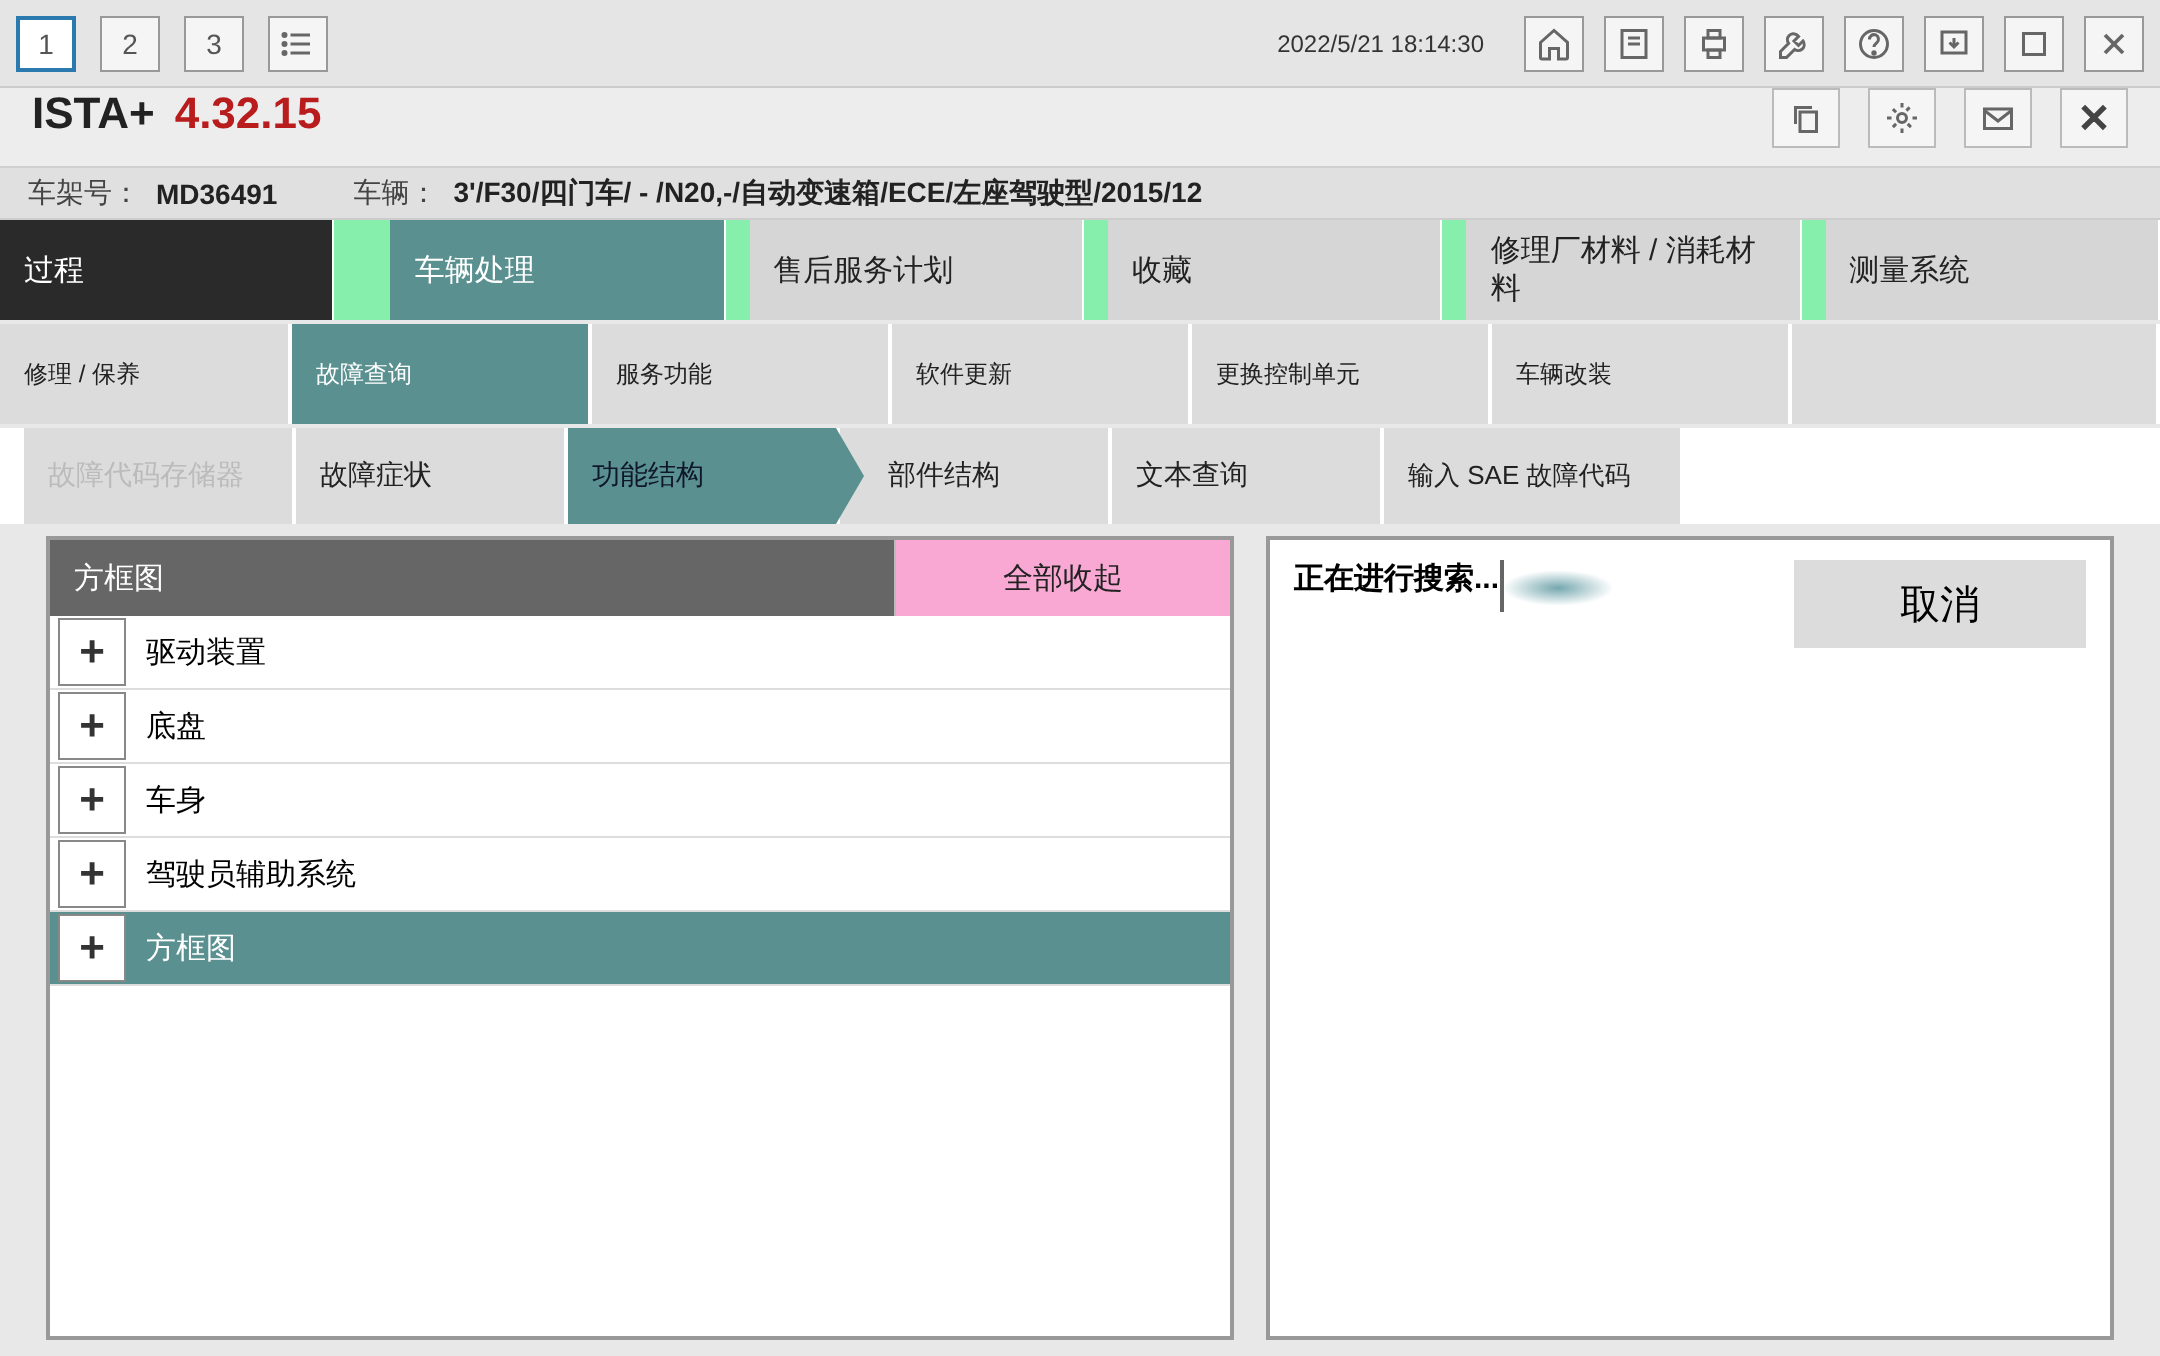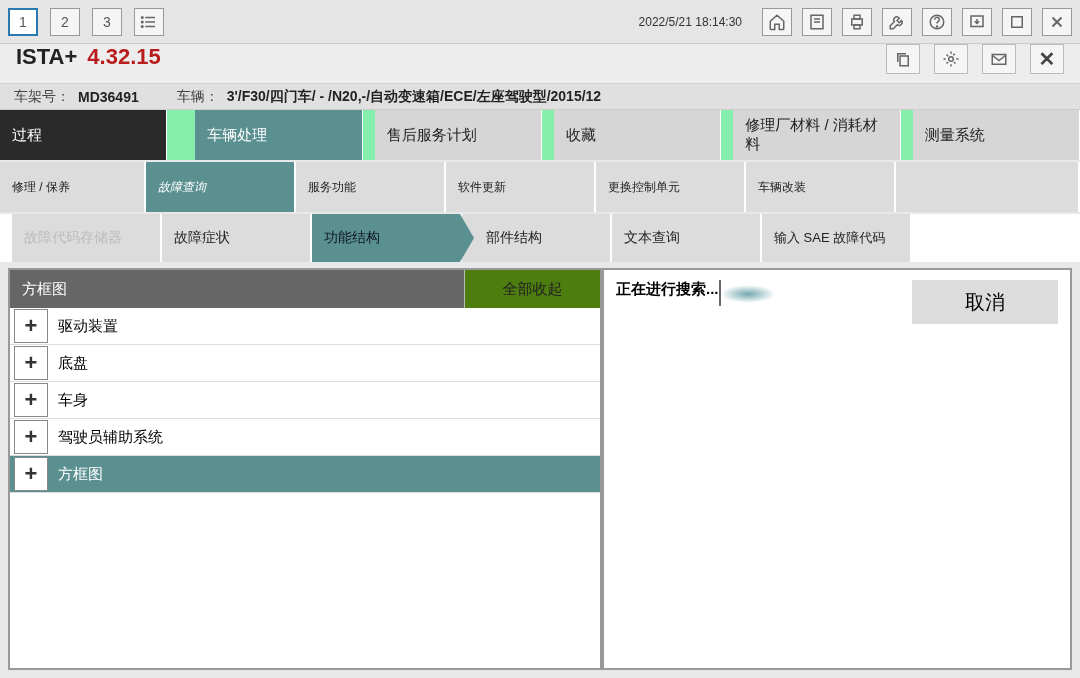--- a/index.html
+++ b/index.html
@@ -31,40 +31,40 @@
 
 .tabs-row { display: flex; height: 50px; background: #86efac; gap: 12px; }
 .main-tab { flex: 1; background: #d6d6d6; border-right: 1px solid #fff; display: flex; align-items: center; padding: 0 12px; font-size: 15px; color: #222; cursor: pointer; }
 .main-tab.dark { background: #2a2a2a; color: #fff; }
 .main-tab.teal { background: #5a9090; color: #fff; margin-left: 16px; }
 
 
 .sub-row1 { display: flex; height: 50px; background: #fff; margin-top: 2px; }
 .sub-tab1 { width: 150px; background: #dcdcdc; border-right: 2px solid #fff; display: flex; align-items: center; padding: 0 12px; font-size: 12px; color: #222; cursor: pointer; }
 .sub-tab1.first { width: 146px; }
-.sub-tab1.teal { background: #5a9090; color: #fff; font-style: italic; }
+.sub-tab1.teal { background: #5a9090; color: #fff; }
 .sub-tab1.empty { flex: 1; background: #dcdcdc; }
 
 
 .sub-row2 { display: flex; height: 48px; background: #fff; margin-top: 2px; padding-left: 12px; }
-.sub-tab2 { width: 150px; background: #dcdcdc; border-right: 2px solid #fff; display: flex; align-items: center; padding: 0 12px; font-size: 14px; color: #222; cursor: pointer; position: relative; }
+.sub-tab2 { width: 136px; background: #dcdcdc; border-right: 2px solid #fff; display: flex; align-items: center; padding: 0 12px; font-size: 14px; color: #222; cursor: pointer; position: relative; }
 .sub-tab2.disabled { color: #bbb; cursor: default; }
 .sub-tab2.teal { background: #5a9090; color: #0f172a; }
 .sub-tab2.teal::after { content:''; position:absolute; right:-14px; top:0; width:0; height:0; border-top:24px solid transparent; border-bottom:24px solid transparent; border-left:14px solid #5a9090; z-index:1; }
 .sub-tab2.rightpad { padding-left: 24px; }
 .sub-tab2.wide { width: 150px; font-size: 13px; line-height: 1.2; }
 
 
-.content { display: flex; gap: 0; padding: 6px 8px; height: calc(678px - 44px - 40px - 26px - 50px - 52px - 50px - 2px); }
+.content { display: flex; gap: 16px; padding: 6px 23px; height: calc(678px - 44px - 40px - 26px - 50px - 52px - 50px - 2px); }
 .panel { border: 2px solid #999; background: #fff; }
 
 .left-panel { flex: 0 0 594px; display: flex; flex-direction: column; }
 .lp-header { display: flex; height: 38px; }
 .lp-title { flex: 1; background: #666; color: #fff; display: flex; align-items: center; padding: 0 12px; font-size: 15px; font-weight: 500; }
-.lp-collapse { width: 136px; background: #4d7c0f; color: #222; display: flex; align-items: center; justify-content: center; font-size: 15px; cursor: pointer; border-left: 1px solid #bbb; }
+.lp-collapse { width: 168px; background: #f9a8d4; color: #222; display: flex; align-items: center; justify-content: center; font-size: 15px; cursor: pointer; border-left: 1px solid #bbb; }
 
 .tree { flex: 1; overflow-y: auto; }
 .tree-item { display: flex; align-items: center; height: 37px; border-bottom: 1px solid #ddd; cursor: pointer; }
 .tree-item.selected { background: #5a9090; color: #fff; }
 .expand-box { width: 34px; height: 34px; margin: 0 4px; border: 1px solid #888; background: #fff; display: flex; align-items: center; justify-content: center; font-size: 22px; font-weight: bold; color: #333; flex-shrink: 0; }
 .tree-item.selected .expand-box { background: #fff; color: #333; }
 .tree-label { padding-left: 6px; font-size: 15px; }
 
 .right-panel { flex: 1; padding: 10px 12px; display: flex; flex-direction: row; }
 .rp-status { font-size: 15px; font-weight: bold; margin-bottom: 10px; }

